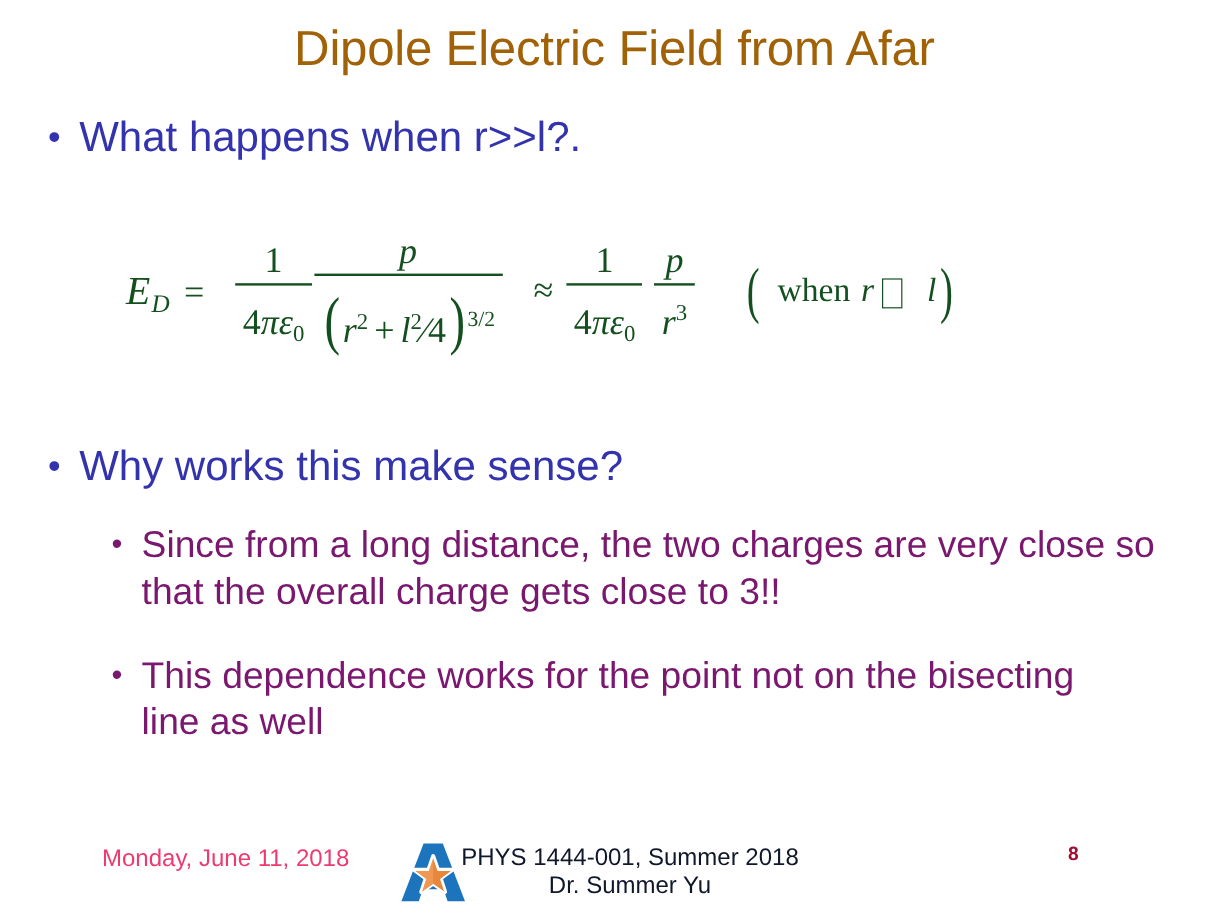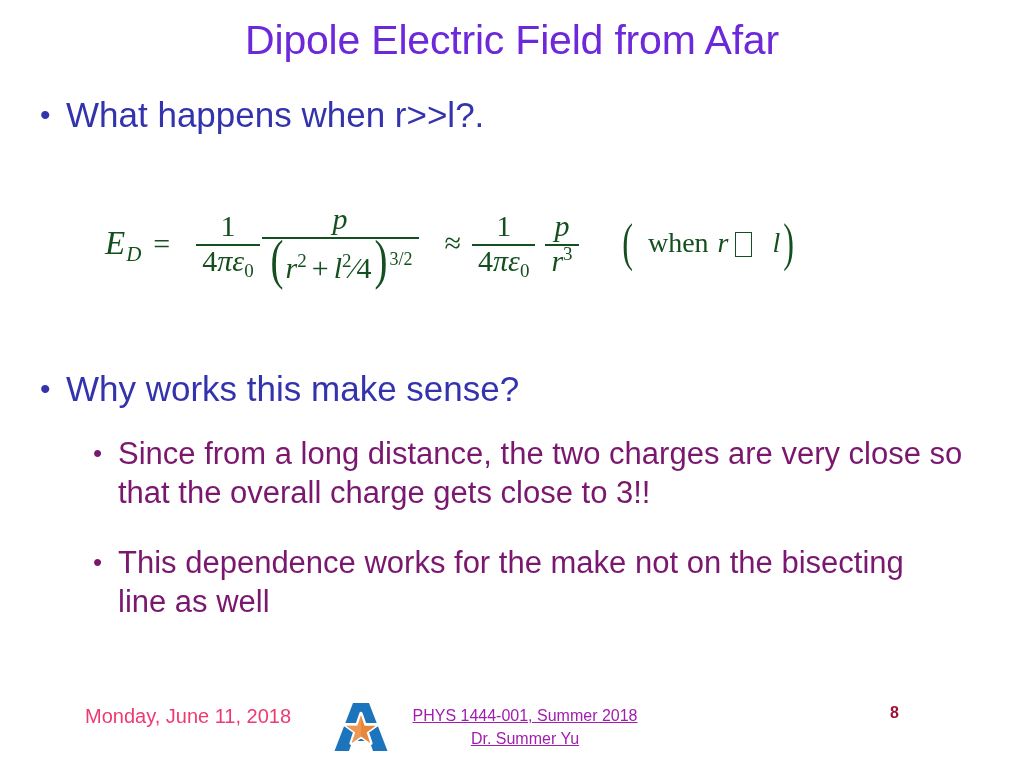--- a/index.html
+++ b/index.html
@@ -25,21 +25,21 @@
   
   .slide-title {
     position: absolute;
     left: 0;
     top: 16px;
     width: 1024px;
     text-align: center;
     font-family: "Liberation Sans", sans-serif;
     font-size: 41px;
     line-height: 48px;
-    color: #6d28d9;
+    color: #a16207;
     letter-spacing: -0.2px;
     white-space: nowrap;
   }
 
   
   .bullet-l1 {
     position: absolute;
     left: 30px;
     width: 960px;
     display: flex;
@@ -130,21 +130,21 @@
     justify-content: center;
     vertical-align: middle;
     line-height: 1;
   }
   .frac .num {
     padding: 0 6px 3px 6px;
     font-size: 30px;
   }
   .frac .den {
     border-top: 2px solid #14501F;
-    padding: 0 6px 0 6px;
+    padding: 16px 6px 0 6px;
     font-size: 30px;
   }
 
   .sub0 {
     font-size: 19px;
     position: relative;
     top: 6px;
   }
   .sup {
     font-size: 19px;
@@ -201,24 +201,23 @@
     top: 705px;
     font-size: 20px;
     color: #EE3A70;
   }
   .footer-course {
     position: absolute;
     left: 360px;
     top: 704px;
     width: 330px;
     text-align: center;
-    font-size: 16px;
+    font-size: 20px;
     line-height: 23px;
-    color: #a21caf;
-    text-decoration: underline;
+    color: #0f172a;
   }
   .footer-page {
     position: absolute;
     left: 890px;
     top: 704px;
     font-size: 16px;
     font-weight: bold;
     color: #A30F33;
   }
   .uta-logo {
@@ -290,21 +289,21 @@
     <span class="txt">Why works this make sense?</span>
   </div>
 
   <div class="bullet-l2" id="sub-bullet-1">
     <span class="dot">•</span>
     <span class="txt">Since from a long distance, the two charges are very close so that the overall charge gets close to 3!!</span>
   </div>
 
   <div class="bullet-l2" id="sub-bullet-2">
     <span class="dot">•</span>
-    <span class="txt">This dependence works for the make not on the bisecting line as well</span>
+    <span class="txt">This dependence works for the point not on the bisecting line as well</span>
   </div>
 
   <div class="footer-date">Monday, June 11, 2018</div>
 
   <div class="uta-logo">
     <svg viewBox="0 0 62 56" width="62" height="56" aria-hidden="true">
 
       <path d="M23.0 4 L39.0 4 L57.5 52 L43.0 52 L39.6 42.0 L22.4 42.0 L19.0 52 L4.5 52 Z" fill="#1C75BC"></path>
 
       <path d="M25.6 33.5 L36.4 33.5 L31.0 17.5 Z" fill="#ffffff"></path>

